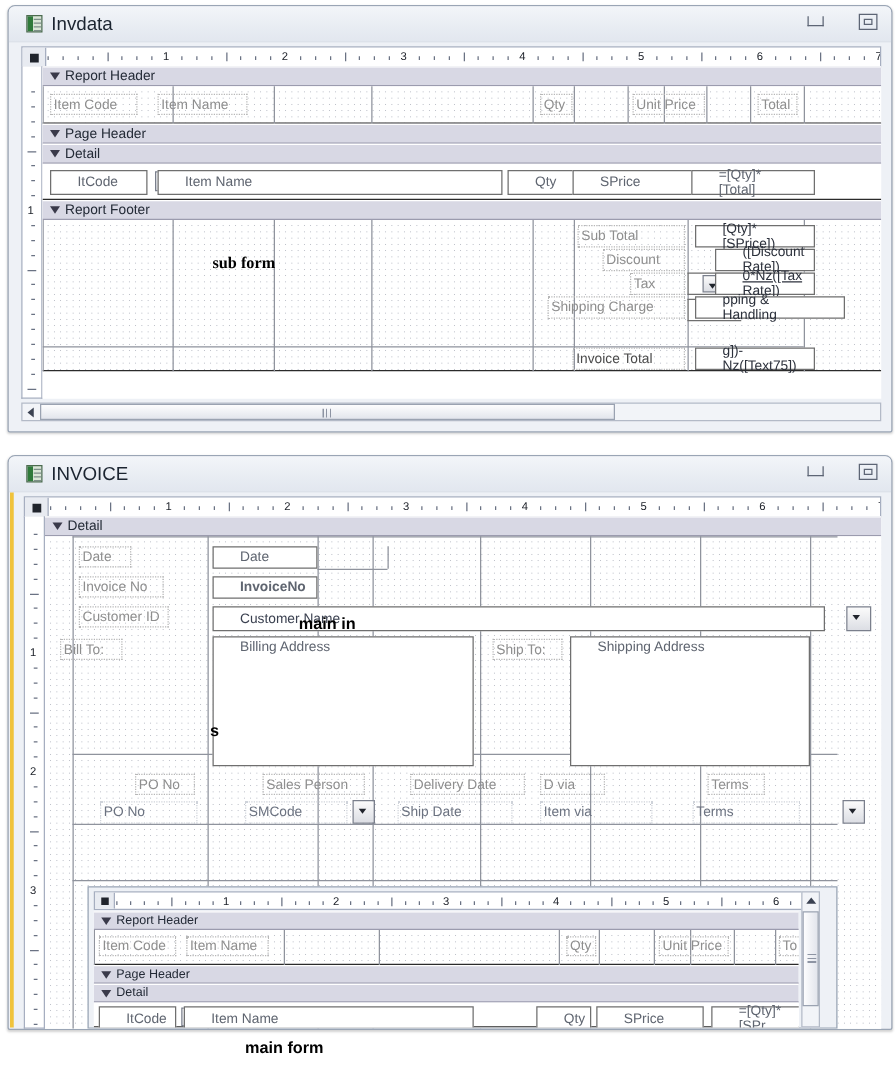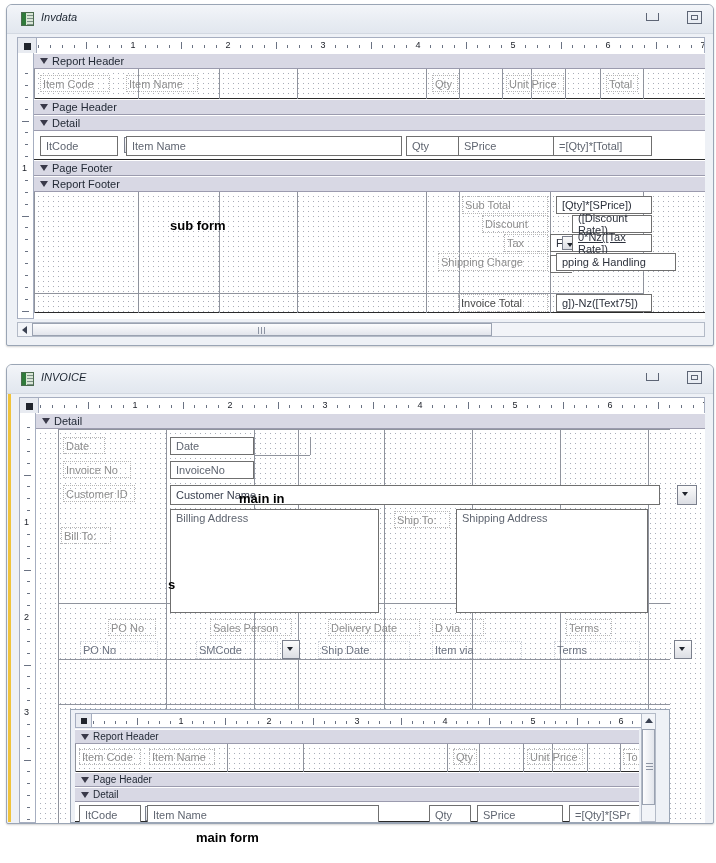--- a/index.html
+++ b/index.html
@@ -11,21 +11,21 @@
        border-radius:6px 6px 2px 2px;box-sizing:border-box;
        box-shadow:0 1px 2px rgba(0,0,0,.18);}
   .titlebar{height:28px;position:relative;
             background:linear-gradient(to bottom,#f3f5f9 0%,#e9edf3 55%,#e2e7ef 100%);
             border-radius:5px 5px 0 0;border-bottom:1px solid #d3d9e2;}
   .win-icon{position:absolute;left:14px;top:7px;width:13px;height:14px;
             background:linear-gradient(to right,#2f7a3a 0 4px,#d9e6d6 4px 13px);
             border:1px solid #4b6b4e;box-sizing:border-box;}
   .win-icon::after{content:"";position:absolute;left:5px;top:2px;width:6px;height:1px;
             background:#7d8f88;box-shadow:0 3px 0 #7d8f88,0 6px 0 #7d8f88,0 9px 0 #7d8f88;}
-  .win-title{position:absolute;left:34px;top:6px;font-size:11px;color:#1b2430;font-style:italic;}
+  .win-title{position:absolute;left:34px;top:6px;font-size:15px;color:#1b2430;}
   .win-btns{position:absolute;right:8px;top:4px;display:flex;gap:22px;}
   .wb{width:20px;height:18px;position:relative;}
   .wb .min{position:absolute;left:3px;top:4px;width:13px;height:8px;
            border:1px solid #5d6575;border-top:none;box-sizing:border-box;}
   .wb .restore{position:absolute;left:2px;top:2px;width:15px;height:13px;
            border:1px solid #5d6575;box-sizing:border-box;}
   .wb .restore::after{content:"";position:absolute;left:3px;top:3px;right:3px;bottom:3px;
            border:1px solid #5d6575;}
 
   .leftstripe{position:absolute;left:1px;top:29px;bottom:1px;width:3px;background:#f0c33c;}
@@ -61,21 +61,21 @@
         background-size:5px 5px;background-position:2px 2px;
         border-bottom:1px solid #2b2b2b;box-sizing:border-box;}
   .band.plain{background-image:none;background:#ffffff;}
 
   
   .ctl{position:absolute;box-sizing:border-box;font-size:11px;
        display:flex;align-items:center;}
   .lab{border:1px solid #b7b7b7;color:#8e8e8e;padding:0 2px;
        background:transparent;}
   .lab.dotted{border-style:dotted;}
-  .txt{border:1px solid #6f6f6f;background:#ffffff;color:#5f6570;padding:0 5px;}
+  .txt{border:1px solid #6f6f6f;background:#ffffff;color:#5f6570;padding:0 21px;}
   .bold{font-weight:normal;color:#1b2430;}
   .gridline{position:absolute;background:#8f939d;}
   .vgrid{width:1px;}
   .hgrid{height:1px;}
 
   .combo-btn{position:absolute;width:15px;height:16px;background:linear-gradient(#fbfbfb,#dcdee4);
        border:1px solid #7a7f8c;box-sizing:border-box;}
   .combo-btn::after{content:"";position:absolute;left:4px;top:6px;width:0;height:0;
        border-left:3px solid transparent;border-right:3px solid transparent;
        border-top:4px solid #20242c;}
@@ -251,24 +251,20 @@
     </div>
     <div class="band plain" style="height:29px;">
       <span class="ctl txt" style="left:6px;top:5px;width:78px;height:20px;">ItCode</span>
       <span class="combo-btn" style="left:90px;top:6px;"></span>
       <span class="ctl txt" style="left:92px;top:5px;width:276px;height:20px;">Item Name</span>
       <span class="ctl txt" style="left:372px;top:5px;width:56px;height:20px;">Qty</span>
       <span class="ctl txt" style="left:424px;top:5px;width:103px;height:20px;">SPrice</span>
       <span class="ctl txt" style="left:519px;top:5px;width:99px;height:20px;">=[Qty]*[Total]</span>
     </div>
 
-    <div class="bandbar" style="width:100%;">
-      <span class="arrow"></span>
-      <span class="lbl">Page Footer</span>
-    </div>
 
     <div class="bandbar" style="width:100%;">
       <span class="arrow"></span>
       <span class="lbl">Report Footer</span>
     </div>
     <div class="band" style="height:121px;">
       <i class="gridline vgrid" style="left:0;top:0;height:121px;"></i>
       <i class="gridline vgrid" style="left:104px;top:0;height:121px;"></i>
       <i class="gridline vgrid" style="left:185px;top:0;height:121px;"></i>
       <i class="gridline vgrid" style="left:263px;top:0;height:121px;"></i>
@@ -286,21 +282,21 @@
 
       <span class="ctl txt" style="left:522px;top:4px;width:96px;height:18px;color:#2c313c;">[Qty]*[SPrice])</span>
       <span class="ctl txt" style="left:516px;top:23px;width:22px;height:18px;color:#2c313c;border-right:none;margin-top:40px;">ur</span>
       <span class="ctl txt" style="left:538px;top:23px;width:80px;height:18px;color:#2c313c;">([Discount Rate])</span>
       <span class="ctl txt" style="left:516px;top:42px;width:22px;height:18px;color:#2c313c;border-right:none;">F</span>
       <span class="combo-btn" style="left:528px;top:44px;width:12px;height:14px;"></span>
       <span class="ctl txt" style="left:538px;top:42px;width:80px;height:18px;color:#2c313c;text-decoration:underline;">0*Nz([Tax Rate])</span>
       <span class="ctl txt" style="left:522px;top:61px;width:120px;height:18px;color:#2c313c;">pping &amp; Handling</span>
       <span class="ctl txt" style="left:522px;top:102px;width:96px;height:18px;color:#2c313c;">g])-Nz([Text75])</span>
 
-      <span class="annot" style="left:136px;top:26px;">sub form</span>
+      <span class="annot" style="left:136px;top:26px;font-family:Liberation Serif, serif;">sub form</span>
     </div>
   </div>
 
   <div class="hscroll" style="left:10px;top:317px;width:688px;">
     <span class="lbtn"></span>
     <span class="thumb" style="width:460px;"></span>
   </div>
 </div>
 
 <div class="win" style="left:6px;top:364px;width:708px;height:460px;">
@@ -443,27 +439,27 @@
       <i class="gridline hgrid" style="left:22px;top:174px;width:612px;"></i>
       <i class="gridline hgrid" style="left:22px;top:230px;width:612px;"></i>
       <i class="gridline hgrid" style="left:22px;top:275px;width:612px;"></i>
 
       <span class="ctl lab dotted" style="left:27px;top:8px;width:42px;height:17px;">Date</span>
       <span class="ctl txt" style="left:134px;top:8px;width:84px;height:18px;border-style:solid;">Date</span>
       <i class="gridline hgrid" style="left:218px;top:26px;width:56px;"></i>
       <i class="gridline vgrid" style="left:274px;top:8px;height:18px;"></i>
 
       <span class="ctl lab dotted" style="left:27px;top:32px;width:68px;height:17px;">Invoice No</span>
-      <span class="ctl txt" style="left:134px;top:32px;width:84px;height:18px;">InvoiceNo</span>
+      <span class="ctl txt" style="left:134px;top:32px;width:84px;height:18px;font-weight:bold;">InvoiceNo</span>
 
       <span class="ctl lab dotted" style="left:27px;top:56px;width:72px;height:17px;">Customer ID</span>
       <span class="ctl txt bold" style="left:134px;top:56px;width:490px;height:20px;color:#3b4150;border:1px solid #6f6f6f;">Customer Name</span>
       <span class="combo-btn" style="left:641px;top:56px;width:20px;height:20px;"></span>
 
-      <span class="ctl lab dotted" style="left:25px;top:82px;width:50px;height:17px;margin-top:16px;">Bill To:</span>
+      <span class="ctl lab dotted" style="left:12px;top:82px;width:50px;height:17px;">Bill To:</span>
       <span class="ctl txt" style="left:134px;top:80px;width:209px;height:104px;align-items:flex-start;padding-top:2px;">Billing Address</span>
 
       <span class="ctl lab dotted" style="left:358px;top:82px;width:56px;height:17px;">Ship To:</span>
       <span class="ctl txt" style="left:420px;top:80px;width:192px;height:104px;align-items:flex-start;padding-top:2px;">Shipping Address</span>
 
       <span class="ctl lab dotted r" style="left:72px;top:190px;width:48px;height:17px;">PO No</span>
       <span class="ctl lab dotted r" style="left:174px;top:190px;width:82px;height:17px;">Sales Person</span>
       <span class="ctl lab dotted r" style="left:292px;top:190px;width:92px;height:17px;">Delivery Date</span>
       <span class="ctl lab dotted" style="left:396px;top:190px;width:52px;height:17px;">D via</span>
       <span class="ctl lab dotted r" style="left:530px;top:190px;width:46px;height:17px;">Terms</span>

